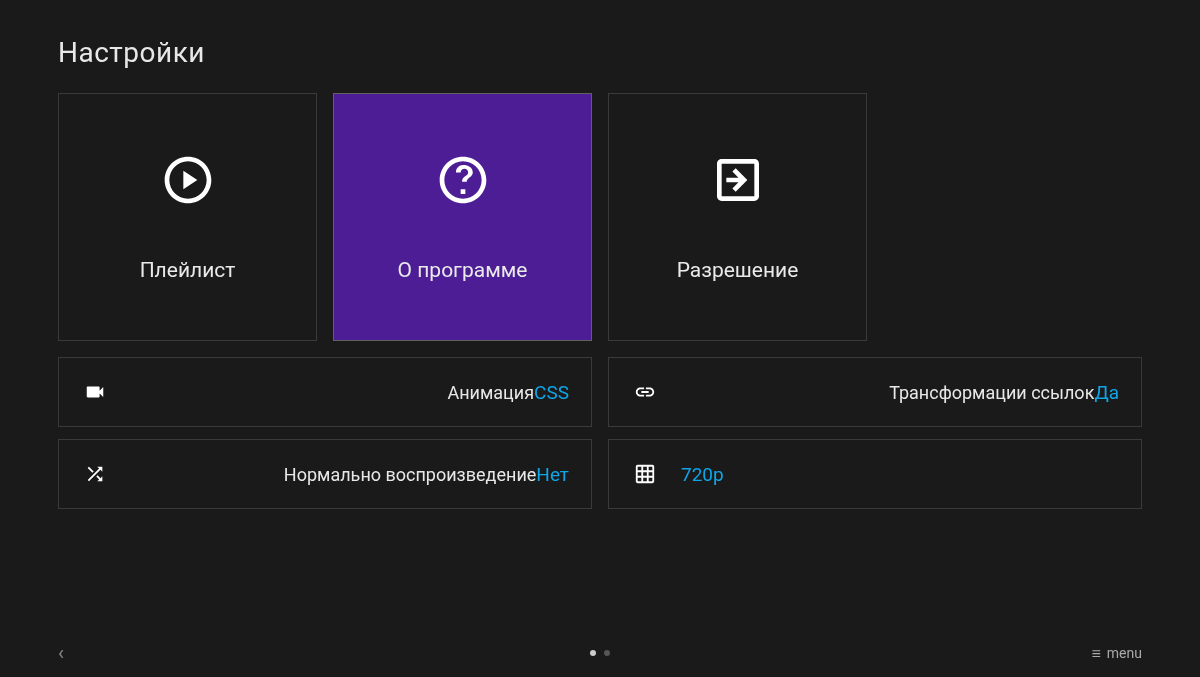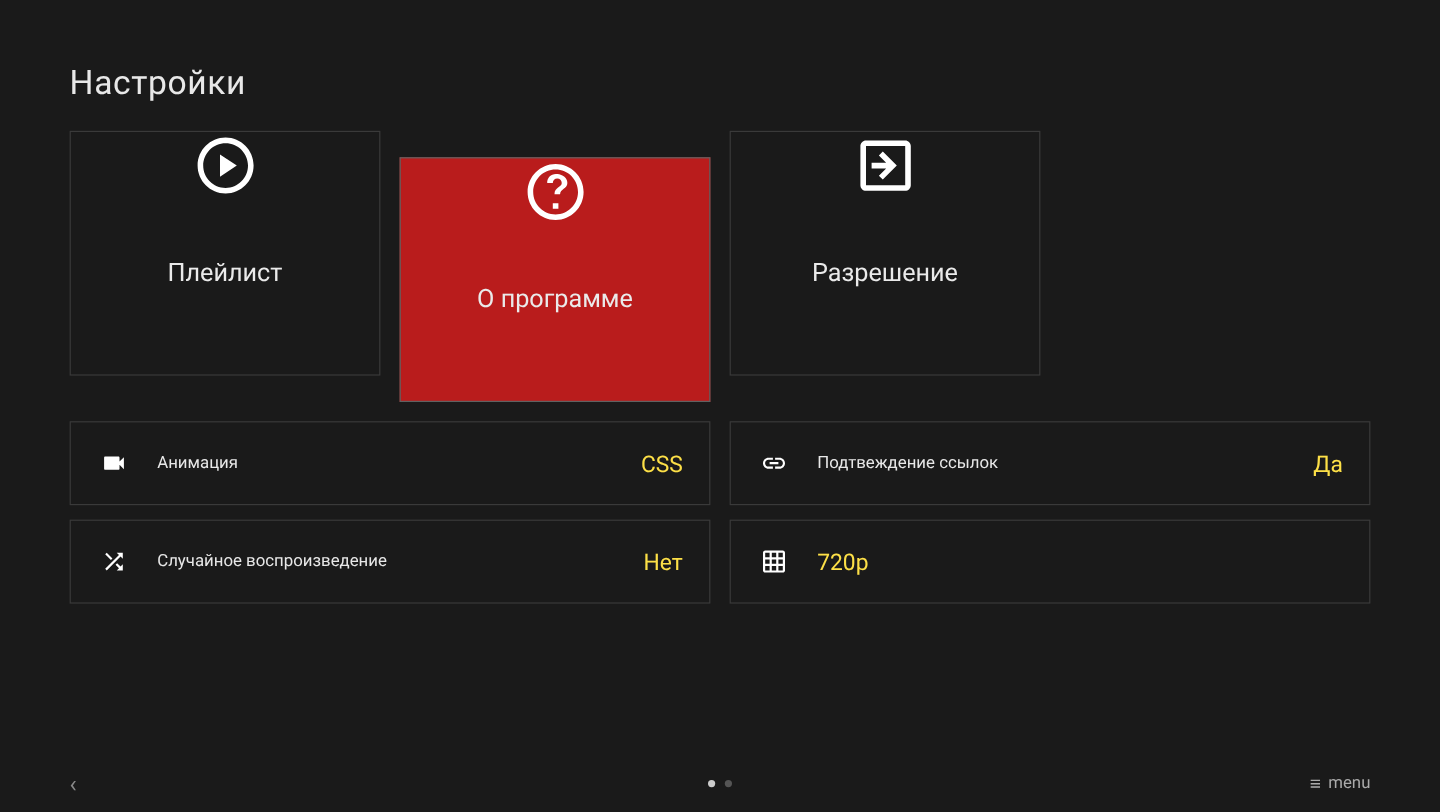--- a/index.html
+++ b/index.html
@@ -5,49 +5,48 @@
     * { box-sizing: border-box; margin: 0; padding: 0; }
     body {
       background: #1a1a1a;
       font-family: -apple-system, BlinkMacSystemFont, "Segoe UI", Roboto, sans-serif;
       width: 1200px;
       height: 677px;
       overflow: hidden;
       color: #fff;
     }
     .container {
-      padding: 52px 58px 0 58px;
+      padding: 36px 58px 0 58px;
     }
     .title {
       font-size: 28px;
       font-weight: 400;
       color: #e8e8e8;
       margin-bottom: 24px;
       letter-spacing: 0.5px;
     }
     .tile-row {
       display: grid;
       grid-template-columns: repeat(4, 1fr);
       gap: 16px;
       margin-bottom: 16px;
     }
     .tile {
-      height: 204px;
+      height: 248px;
       border: 1px solid #3a3a3a;
       display: flex;
       flex-direction: column;
       align-items: center;
-      justify-content: flex-start;
+      justify-content: center;
       cursor: pointer;
       background: #1a1a1a;
     }
     .tile.active {
-      background: #b91c1c;
+      background: #4c1d95;
       border-color: #616161;
-      margin-top: 22px;
     }
     .tile-icon {
       height: 56px;
       display: flex;
       align-items: center;
       justify-content: center;
       margin-bottom: 50px;
     }
     .tile-icon svg { width: 56px; height: 56px; fill: #fff; }
     .tile-label {
@@ -72,26 +71,27 @@
     .option-icon {
       width: 28px;
       display: flex;
       align-items: center;
       justify-content: center;
       margin-right: 22px;
     }
     .option-icon svg { width: 22px; height: 22px; fill: #fff; }
     .option-label {
       flex: 1;
-      font-size: 14px;
+      font-size: 18px;
       color: #e8e8e8;
+      text-align: right;
     }
     .option-value {
       font-size: 19px;
-      color: #fde047;
+      color: #0ea5e9;
     }
     .footer {
       position: absolute;
       bottom: 6px;
       left: 0;
       right: 0;
       height: 36px;
       display: flex;
       align-items: center;
       justify-content: space-between;
@@ -151,32 +151,32 @@
       <div class="option-label">Анимация</div>
       <div class="option-value">CSS</div>
     </div>
 
     <div class="option-row">
       <div class="option-icon">
         <svg viewBox="0 0 24 24">
             <path d="M3.9 12c0-1.71 1.39-3.1 3.1-3.1h4V7H7c-2.76 0-5 2.24-5 5s2.24 5 5 5h4v-1.9H7c-1.71 0-3.1-1.39-3.1-3.1zM8 13h8v-2H8v2zm9-6h-4v1.9h4c1.71 0 3.1 1.39 3.1 3.1s-1.39 3.1-3.1 3.1h-4V17h4c2.76 0 5-2.24 5-5s-2.24-5-5-5z"></path>
           </svg>
       </div>
-      <div class="option-label">Подтвеждение ссылок</div>
+      <div class="option-label">Трансформации ссылок</div>
       <div class="option-value">Да</div>
     </div>
 
 
     <div class="option-row">
       <div class="option-icon">
         <svg viewBox="0 0 24 24">
             <path d="M10.59 9.17L5.41 4 4 5.41l5.17 5.17 1.42-1.41zM14.5 4l2.04 2.04L4 18.59 5.41 20 17.96 7.46 20 9.5V4h-5.5zm.33 9.41l-1.41 1.41 3.13 3.13L14.5 20H20v-5.5l-2.04 2.04-3.13-3.13z"></path>
           </svg>
       </div>
-      <div class="option-label">Случайное воспроизведение</div>
+      <div class="option-label">Нормально воспроизведение</div>
       <div class="option-value">Нет</div>
     </div>
 
     <div class="option-row">
       <div class="option-icon">
         <svg viewBox="0 0 24 24">
             <path d="M20 2H4c-1.1 0-2 .9-2 2v16c0 1.1.9 2 2 2h16c1.1 0 2-.9 2-2V4c0-1.1-.9-2-2-2zM8 20H4v-4h4v4zm0-6H4v-4h4v4zm0-6H4V4h4v4zm6 12h-4v-4h4v4zm0-6h-4v-4h4v4zm0-6h-4V4h4v4zm6 12h-4v-4h4v4zm0-6h-4v-4h4v4zm0-6h-4V4h4v4z"></path>
           </svg>
       </div>
       <div class="option-value">720p</div>

